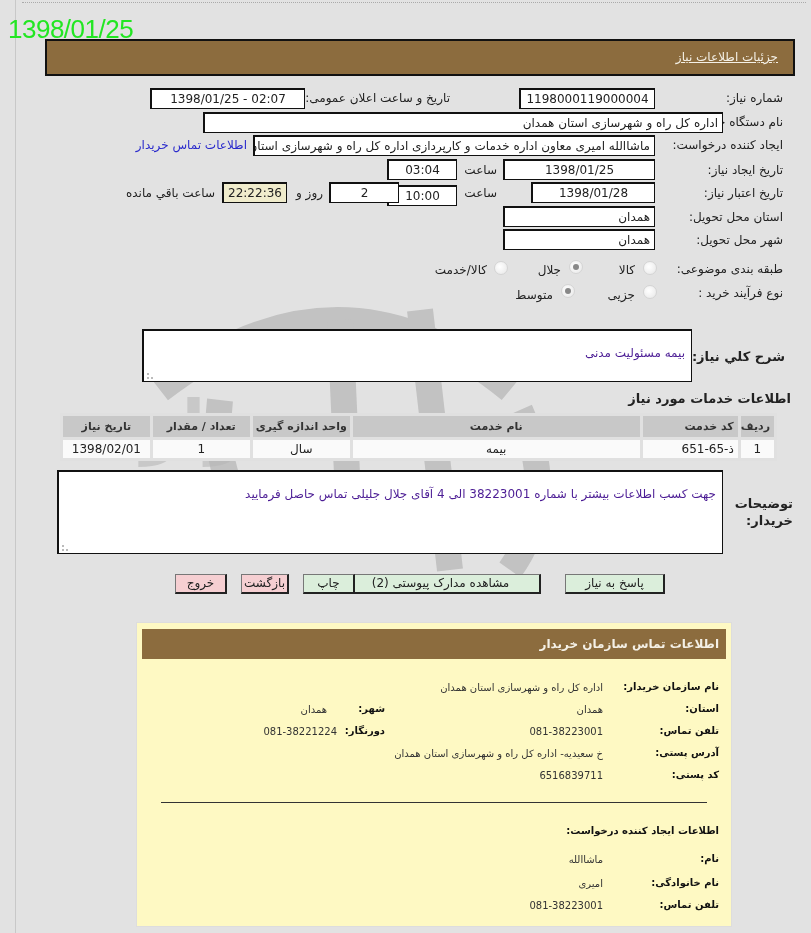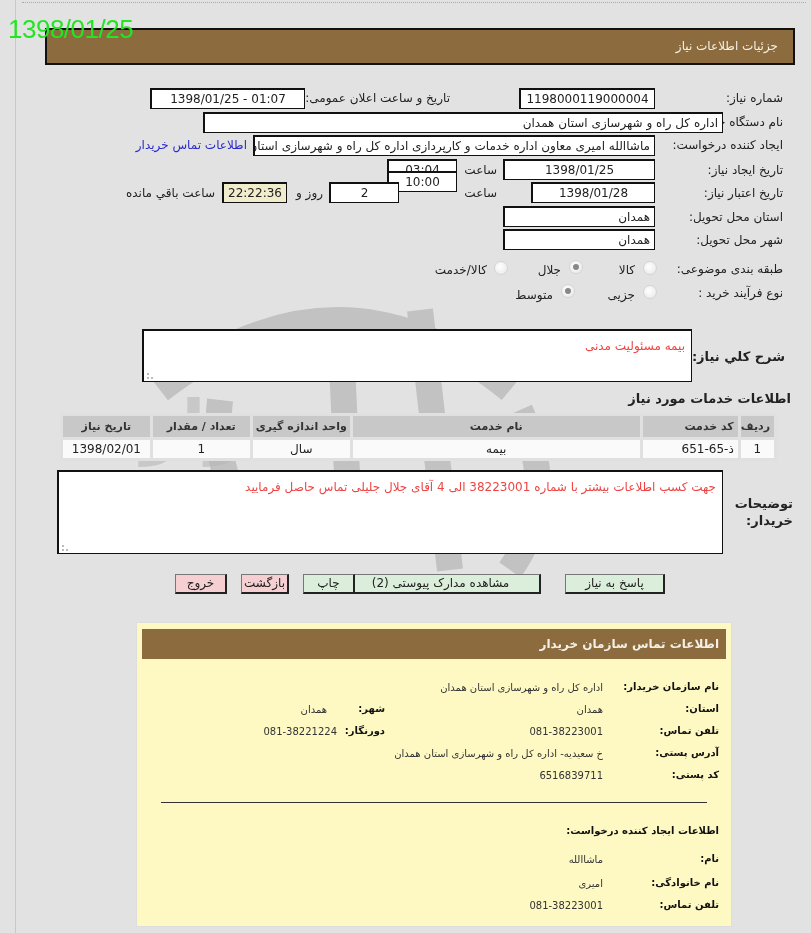--- a/index.html
+++ b/index.html
@@ -1,33 +1,33 @@
 <!DOCTYPE html>
 <html><head>
 <meta charset="utf-8">
 <style>
   * { box-sizing: border-box; margin: 0; padding: 0; }
   html, body { width: 811px; height: 933px; overflow: hidden; }
   body { background: #e2e2e2; font-family: "DejaVu Sans", sans-serif; font-size: 12px; color: #222; position: relative; }
   .topline { position: absolute; left: 22px; right: 5px; top: 2px; border-top: 1px dotted #aaa; }
   .leftline { position: absolute; left: 15px; top: 0; bottom: 0; border-left: 1px solid #c8c8c8; }
   .stamp { position: absolute; left: 8px; top: 14px; color: #22e622; font-family: "Liberation Sans", sans-serif; font-size: 26px; z-index: 10; letter-spacing: -0.5px; }
-  .title-bar { position: absolute; left: 45px; top: 28px; width: 750px; height: 37px; background: #8c6c3e; border: 2px solid #111; direction: rtl; padding: 0 15px; color: #f4f0e6; font-size: 12px; line-height: 33px; }
+  .title-bar { position: absolute; left: 45px; top: 39px; width: 750px; height: 37px; background: #8c6c3e; border: 2px solid #111; direction: rtl; padding: 0 15px; color: #f4f0e6; font-size: 12px; line-height: 33px; text-decoration: underline; }
 
   .panel { position: absolute; left: 45px; top: 75px; width: 750px; height: 533px; direction: rtl; }
   .lbl { position: absolute; font-size: 12px; color: #222; white-space: nowrap; direction: rtl; }
   .box { position: absolute; background: #fff; border: 1px solid #111; border-top-width: 2px; border-left-width: 2px; height: 21px; font-size: 12px; line-height: 18px; padding: 0 4px; white-space: nowrap; overflow: hidden; direction: rtl; }
   .box.c { text-align: center; }
   .box.yel { background: #f0eccc; }
   .link { position: absolute; color: #2a2acc; font-size: 12px; white-space: nowrap; cursor: pointer; }
   .radio { position: absolute; width: 14px; height: 14px; border-radius: 50%; border: 1px solid #d4d4d4; background: radial-gradient(circle at 40% 40%, #fff, #e6e6e6); }
   .radio.on::after { content: ""; position: absolute; left: 3px; top: 3px; width: 6px; height: 6px; border-radius: 50%; background: #888; }
   .bold-lbl { font-weight: bold; }
 
-  .textarea { position: absolute; background: #fff; border: 1px solid #111; border-top-width: 2px; border-left-width: 2px; direction: rtl; padding: 8px 6px; font-size: 12px; color: #ef4444; }
+  .textarea { position: absolute; background: #fff; border: 1px solid #111; border-top-width: 2px; border-left-width: 2px; direction: rtl; padding: 15px 6px; font-size: 12px; color: #4c1d95; }
   .grip { position: absolute; left: 3px; bottom: 2px; width: 6px; height: 6px; border-left: 2px dotted #bbb; border-bottom: 2px dotted #bbb; }
 
   table.items { position: absolute; left: 15px; top: 338px; width: 717px; border-collapse: collapse; direction: rtl; border: 1px solid #c8c8c8; background: #efefef; }
   table.items th { background: #c8c8c8; color: #333; font-weight: bold; font-size: 11px; height: 24px; border: 3px solid #e0e0e0; }
   table.items td { background: #fafafa; height: 21px; border: 3px solid #e0e0e0; text-align: center; font-size: 12px; }
   table.items th.r, table.items td.r { text-align: right; padding-right: 4px; }
 
   .btn { position: absolute; top: 499px; height: 20px; border: 1px solid #777; border-right-width: 2px; border-bottom-width: 2px; border-right-color: #222; border-bottom-color: #222; font-size: 12px; line-height: 16px; text-align: center; cursor: pointer; direction: rtl; }
   .btn.green { background: #dbeedb; }
   .btn.red { background: #f6cfd2; }
@@ -64,38 +64,38 @@
     <text x="130" y="300" font-size="48" font-family="DejaVu Sans, sans-serif" font-weight="bold">گستران</text>
   </g>
   <rect x="205" y="100" width="28" height="28" fill="#f2a0a0" opacity="0.8" transform="rotate(45 219 114)"></rect>
 </svg>
 
 <div class="panel">
 
   <span class="lbl" style="right:12px;top:16px">شماره نیاز:</span>
   <div class="box c" style="right:140px;top:13px;width:136px">1198000119000004</div>
   <span class="lbl" style="right:345px;top:16px">تاریخ و ساعت اعلان عمومی:</span>
-  <div class="box c" style="right:490px;top:13px;width:155px;direction:ltr">1398/01/25 - 01:07</div>
+  <div class="box c" style="right:490px;top:13px;width:155px;direction:ltr">1398/01/25 - 02:07</div>
 
   <span class="lbl" style="right:12px;top:40px">نام دستگاه خریدار:</span>
   <div class="box" style="right:72px;top:37px;width:520px">اداره کل راه و شهرسازی استان همدان</div>
 
   <span class="lbl" style="right:12px;top:63px">ایجاد کننده درخواست:</span>
   <div class="box" style="right:140px;top:60px;width:402px">ماشاالله امیری معاون اداره خدمات و کارپردازی  اداره کل راه و شهرسازی استان همدان</div>
   <span class="link" style="right:548px;top:63px">اطلاعات تماس خریدار</span>
 
   <span class="lbl" style="right:12px;top:88px">تاریخ ایجاد نیاز:</span>
   <div class="box c" style="right:140px;top:84px;width:152px">1398/01/25</div>
   <span class="lbl" style="right:298px;top:88px">ساعت</span>
   <div class="box c" style="right:338px;top:84px;width:70px">03:04</div>
 
   <span class="lbl" style="right:12px;top:111px">تاریخ اعتبار نیاز:</span>
   <div class="box c" style="right:140px;top:107px;width:124px">1398/01/28</div>
   <span class="lbl" style="right:298px;top:111px">ساعت</span>
-  <div class="box c" style="right:338px;top:96px;width:70px">10:00</div>
+  <div class="box c" style="right:338px;top:110px;width:70px">10:00</div>
   <div class="box c" style="right:396px;top:107px;width:70px">2</div>
   <span class="lbl" style="right:472px;top:111px">روز و</span>
   <div class="box c yel" style="right:508px;top:107px;width:65px">22:22:36</div>
   <span class="lbl" style="right:580px;top:111px">ساعت باقي مانده</span>
 
   <span class="lbl" style="right:12px;top:135px">استان محل تحویل:</span>
   <div class="box" style="right:140px;top:131px;width:152px">همدان</div>
 
   <span class="lbl" style="right:12px;top:158px">شهر محل تحویل:</span>
   <div class="box" style="right:140px;top:154px;width:152px">همدان</div>

